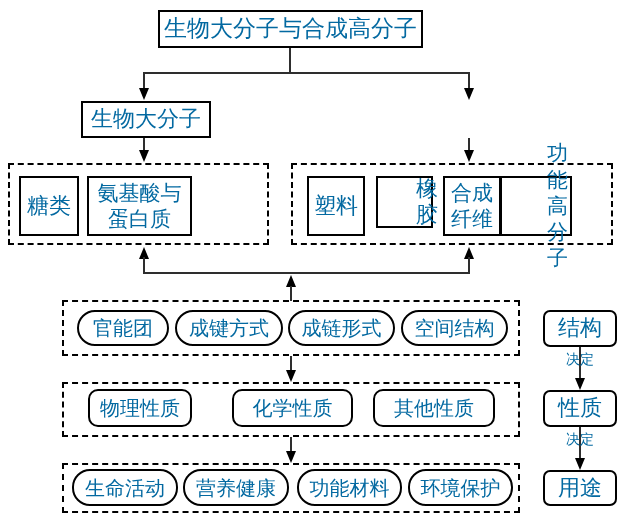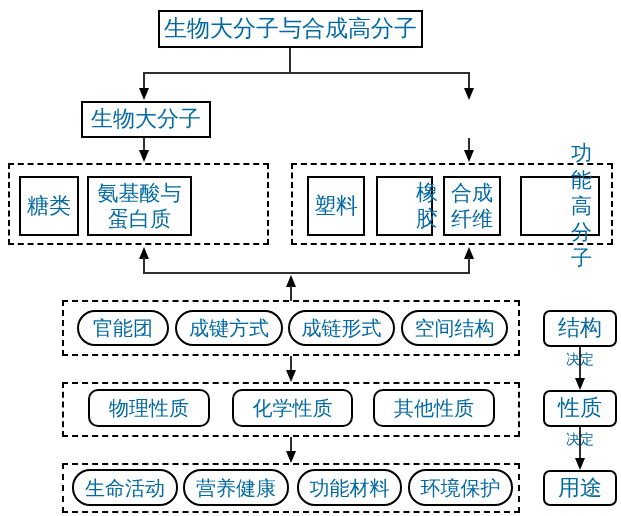--- a/index.html
+++ b/index.html
@@ -48,45 +48,45 @@
   <div class="line" style="left:468px; top:138px; width:2px; height:14px;"></div>
   <div class="tri down" style="left:464px; top:150px;"></div>
 
   <div class="dashed" style="left:8px; top:163px; width:261px; height:82px;"></div>
   <div class="box" style="left:19px; top:176px; width:60px; height:60px;">糖类</div>
   <div class="box two-line" style="left:87px; top:176px; width:105px; height:60px;">氨基酸与
 蛋白质</div>
 
   <div class="dashed" style="left:291px; top:163px; width:322px; height:82px;"></div>
   <div class="box" style="left:307px; top:176px; width:58px; height:60px;">塑料</div>
-  <div class="box" style="left:376px; top:176px; width:57px; height:60px;padding-left:45px;">橡胶</div>
+  <div class="box" style="left:376px; top:176px; width:57px; height:52px;padding-left:45px;">橡胶</div>
   <div class="box two-line" style="left:443px; top:176px; width:58px; height:60px;">合成
 纤维</div>
-  <div class="box two-line" style="left:520px; top:176px; width:80px; height:60px;padding-left:43px;">功能
+  <div class="box two-line" style="left:500px; top:176px; width:72px; height:60px;padding-left:43px;">功能
 高分子</div>
 
   <div class="tri up" style="left:139px; top:247px;"></div>
   <div class="line" style="left:143px; top:257px; width:2px; height:17px;"></div>
   <div class="tri up" style="left:464px; top:247px;"></div>
   <div class="line" style="left:468px; top:257px; width:2px; height:17px;"></div>
   <div class="line" style="left:143px; top:272px; width:327px; height:2px;"></div>
   <div class="tri up" style="left:286px; top:275px;"></div>
   <div class="line" style="left:290px; top:286px; width:2px; height:15px;"></div>
 
   <div class="dashed" style="left:62px; top:300px; width:458px; height:56px;"></div>
   <div class="box pill" style="left:77px; top:310px; width:92px; height:36px;">官能团</div>
   <div class="box pill" style="left:175px; top:310px; width:108px; height:36px;">成键方式</div>
   <div class="box pill" style="left:288px; top:310px; width:107px; height:36px;">成链形式</div>
   <div class="box pill" style="left:401px; top:310px; width:107px; height:36px;">空间结构</div>
 
   <div class="line" style="left:290px; top:356px; width:2px; height:15px;"></div>
   <div class="tri down" style="left:286px; top:370px;"></div>
 
   <div class="dashed" style="left:62px; top:382px; width:458px; height:55px;"></div>
-  <div class="box rrect" style="left:88px; top:389px; width:122px; height:38px;">物理性质</div>
+  <div class="box rrect" style="left:88px; top:389px; width:104px; height:38px;">物理性质</div>
   <div class="box rrect" style="left:232px; top:389px; width:121px; height:38px;">化学性质</div>
   <div class="box rrect" style="left:373px; top:389px; width:122px; height:38px;text-align:center;">其他性质</div>
 
   <div class="line" style="left:290px; top:437px; width:2px; height:14px;"></div>
   <div class="tri down" style="left:286px; top:451px;"></div>
 
   <div class="dashed" style="left:62px; top:463px; width:458px; height:50px;"></div>
   <div class="box pill" style="left:72px; top:469px; width:106px; height:37px;">生命活动</div>
   <div class="box pill" style="left:183px; top:469px; width:106px; height:37px;">营养健康</div>
   <div class="box pill" style="left:297px; top:469px; width:105px; height:37px;">功能材料</div>

